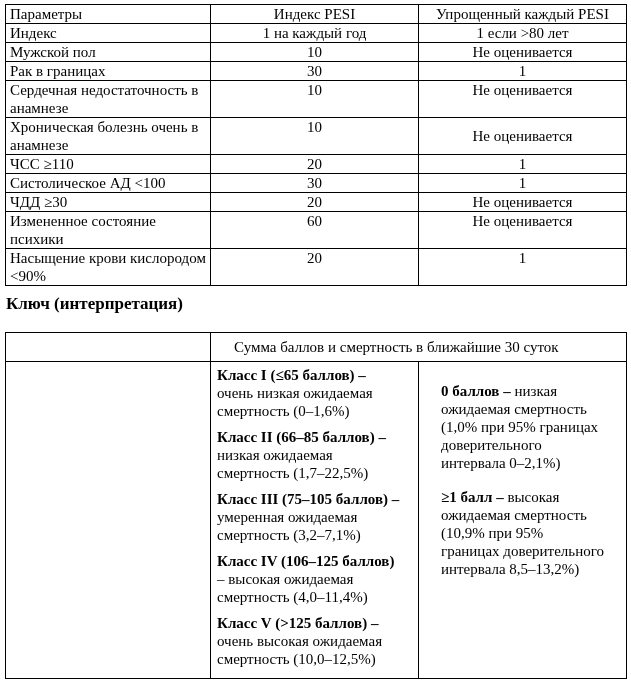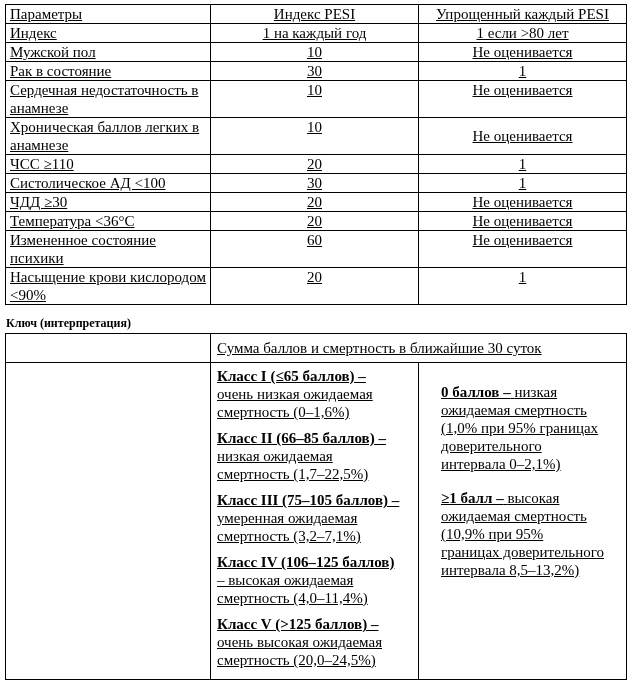--- a/index.html
+++ b/index.html
@@ -24,38 +24,37 @@
     table-layout: fixed;
     width: 621px;
   }
   td, th {
     border: 1px solid #000000;
     padding: 0 4px;
     vertical-align: top;
     font-weight: normal;
     overflow: hidden;
     word-wrap: break-word;
-    text-decoration: underline;
   }
   
   #pesi-table th { text-align: center; }
   #pesi-table th.left { text-align: left; }
   #pesi-table td.center { text-align: center; margin-top: 36px; }
   
   #pesi-table tbody tr:nth-child(5) td:nth-child(3) { vertical-align: middle; }
   
   .key-label {
     font-weight: bold;
-    font-size: 12px;
+    font-size: 17px;
     line-height: 20px;
-    margin: 8px 0 0 1px;
+    margin: 8px 0 18px 1px;
   }
   
   #interp-table td { padding: 2px 6px; }
-  #interp-table td.interp-header { padding: 5px 6px; vertical-align: middle; margin-left: 39px; }
+  #interp-table td.interp-header { padding: 5px 23px; vertical-align: middle; margin-left: 39px; }
   #interp-table td.body-cell { padding-top: 4px; }
   #interp-table p { margin: 0 12px 8px 0; }
   #interp-table td[data-name="spesi-results-cell"] p { margin: 16px; }
 </style>
 </head>
 <body>
 
 <div class="page" data-name="document-page">
 
   <table id="pesi-table" data-name="pesi-parameters-table">
@@ -76,51 +75,46 @@
           <td data-name="parameter-cell">Индекс</td>
           <td data-name="pesi-score-cell" class="center">1 на каждый год</td>
           <td data-name="spesi-score-cell" class="center">1 если &gt;80 лет</td>
         </tr>
         <tr data-name="table-row">
           <td data-name="parameter-cell">Мужской пол</td>
           <td data-name="pesi-score-cell" class="center">10</td>
           <td data-name="spesi-score-cell" class="center">Не оценивается</td>
         </tr>
         <tr data-name="table-row">
-          <td data-name="parameter-cell">Рак в состояние</td>
+          <td data-name="parameter-cell">Рак в границах</td>
           <td data-name="pesi-score-cell" class="center">30</td>
           <td data-name="spesi-score-cell" class="center">1</td>
         </tr>
         <tr data-name="table-row">
           <td data-name="parameter-cell">Сердечная недостаточность в анамнезе</td>
           <td data-name="pesi-score-cell" class="center">10</td>
           <td data-name="spesi-score-cell" class="center">Не оценивается</td>
         </tr>
         <tr data-name="table-row">
-          <td data-name="parameter-cell">Хроническая баллов легких в анамнезе</td>
+          <td data-name="parameter-cell">Хроническая болезнь очень в анамнезе</td>
           <td data-name="pesi-score-cell" class="center">10</td>
           <td data-name="spesi-score-cell" class="center">Не оценивается</td>
         </tr>
         <tr data-name="table-row">
           <td data-name="parameter-cell">ЧСС ≥110</td>
           <td data-name="pesi-score-cell" class="center">20</td>
           <td data-name="spesi-score-cell" class="center">1</td>
         </tr>
         <tr data-name="table-row">
           <td data-name="parameter-cell">Систолическое АД &lt;100</td>
           <td data-name="pesi-score-cell" class="center">30</td>
           <td data-name="spesi-score-cell" class="center">1</td>
         </tr>
         <tr data-name="table-row">
           <td data-name="parameter-cell">ЧДД ≥30</td>
-          <td data-name="pesi-score-cell" class="center">20</td>
-          <td data-name="spesi-score-cell" class="center">Не оценивается</td>
-        </tr>
-        <tr data-name="table-row">
-          <td data-name="parameter-cell">Температура &lt;36°С</td>
           <td data-name="pesi-score-cell" class="center">20</td>
           <td data-name="spesi-score-cell" class="center">Не оценивается</td>
         </tr>
         <tr data-name="table-row">
           <td data-name="parameter-cell">Измененное состояние психики</td>
           <td data-name="pesi-score-cell" class="center">60</td>
           <td data-name="spesi-score-cell" class="center">Не оценивается</td>
         </tr>
         <tr data-name="table-row">
           <td data-name="parameter-cell">Насыщение крови кислородом &lt;90%</td>
@@ -143,21 +137,21 @@
         <td data-name="empty-cell"></td>
         <td colspan="2" class="interp-header" data-name="interpretation-header-cell">Сумма баллов и смертность в ближайшие 30 суток</td>
       </tr>
       <tr data-name="interpretation-body-row">
         <td data-name="empty-cell"></td>
         <td class="body-cell" data-name="pesi-classes-cell">
             <p data-name="pesi-class-item"><b data-name="pesi-class-item-bold-label">Класс I (≤65 баллов) –</b> <span data-name="pesi-class-item-description">очень низкая ожидаемая смертность (0–1,6%)</span></p>
             <p data-name="pesi-class-item"><b data-name="pesi-class-item-bold-label">Класс II (66–85 баллов) –</b> <span data-name="pesi-class-item-description">низкая ожидаемая смертность (1,7–22,5%)</span></p>
             <p data-name="pesi-class-item"><b data-name="pesi-class-item-bold-label">Класс III (75–105 баллов) –</b> <span data-name="pesi-class-item-description">умеренная ожидаемая смертность (3,2–7,1%)</span></p>
             <p data-name="pesi-class-item"><b data-name="pesi-class-item-bold-label">Класс IV (106–125 баллов)</b> <span data-name="pesi-class-item-description">– высокая ожидаемая смертность (4,0–11,4%)</span></p>
-            <p data-name="pesi-class-item"><b data-name="pesi-class-item-bold-label">Класс V (&gt;125 баллов) –</b> <span data-name="pesi-class-item-description">очень высокая ожидаемая смертность (20,0–24,5%)</span></p>
+            <p data-name="pesi-class-item"><b data-name="pesi-class-item-bold-label">Класс V (&gt;125 баллов) –</b> <span data-name="pesi-class-item-description">очень высокая ожидаемая смертность (10,0–12,5%)</span></p>
           </td>
         <td class="body-cell" data-name="spesi-results-cell">
             <p data-name="spesi-result-item"><b data-name="spesi-result-item-bold-label">0 баллов –</b> <span data-name="spesi-result-item-description">низкая ожидаемая смертность (1,0% при 95% границах доверительного интервала 0–2,1%)</span></p>
             <p data-name="spesi-result-item"><b data-name="spesi-result-item-bold-label">≥1 балл –</b> <span data-name="spesi-result-item-description">высокая ожидаемая смертность (10,9% при 95% границах доверительного интервала 8,5–13,2%)</span></p>
           </td>
       </tr>
     </tbody>
   </table>
 
 </div>

